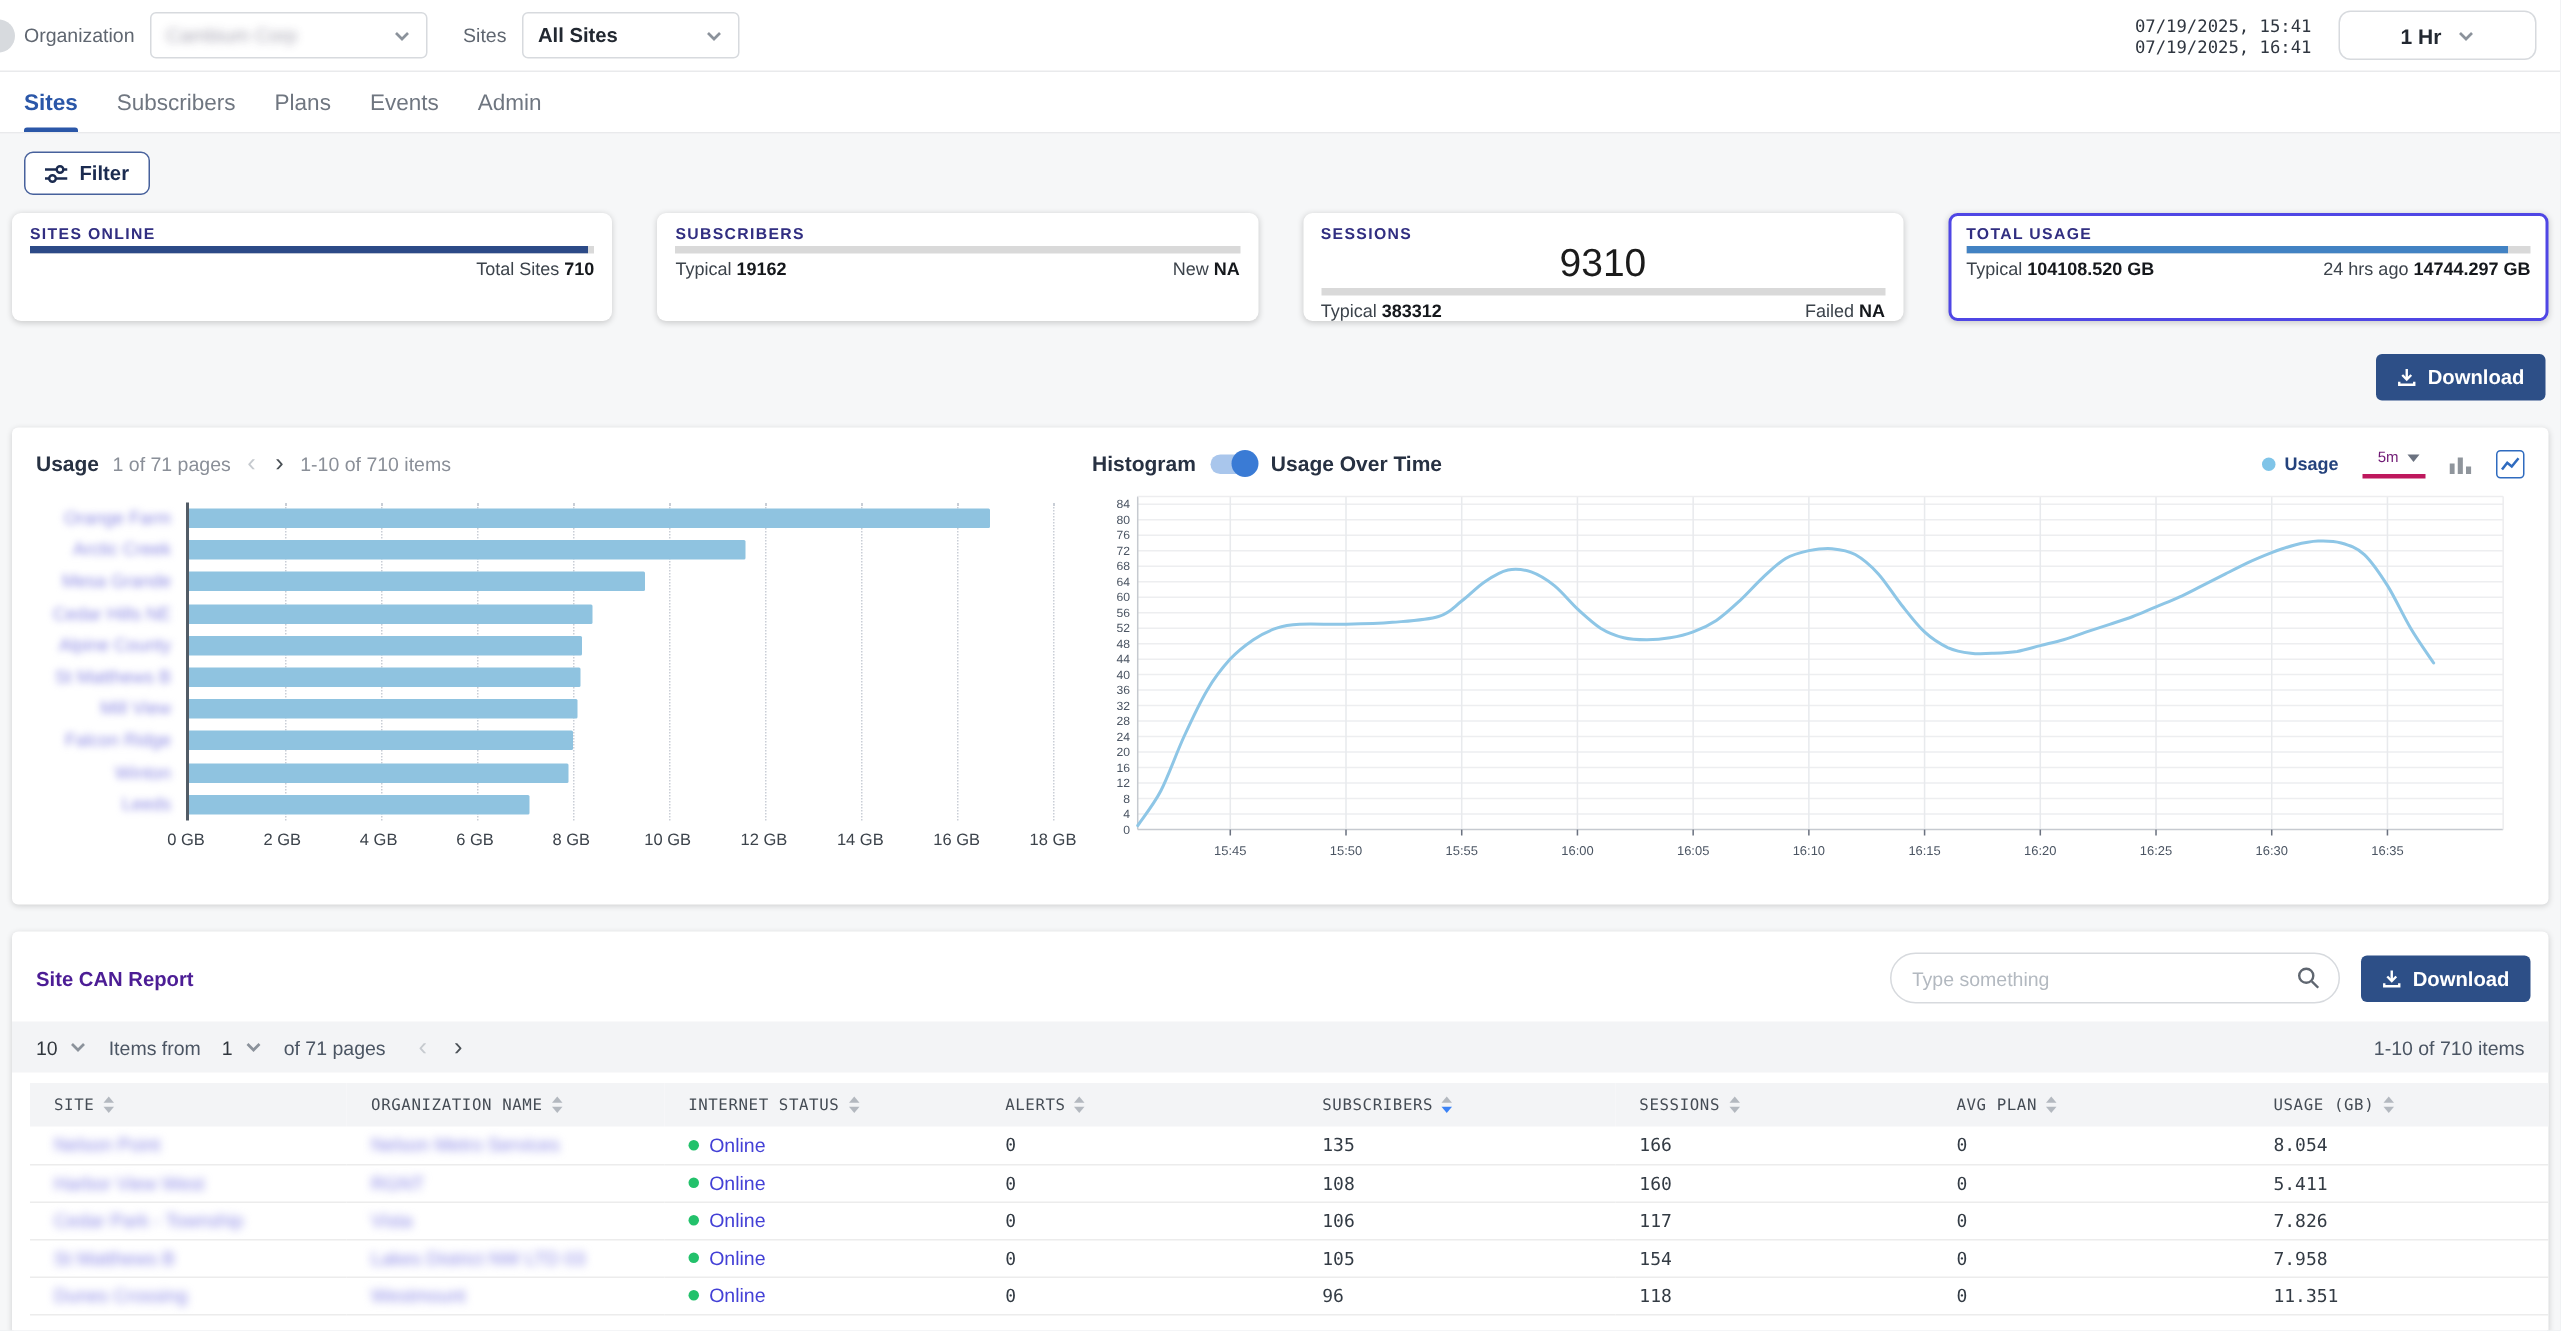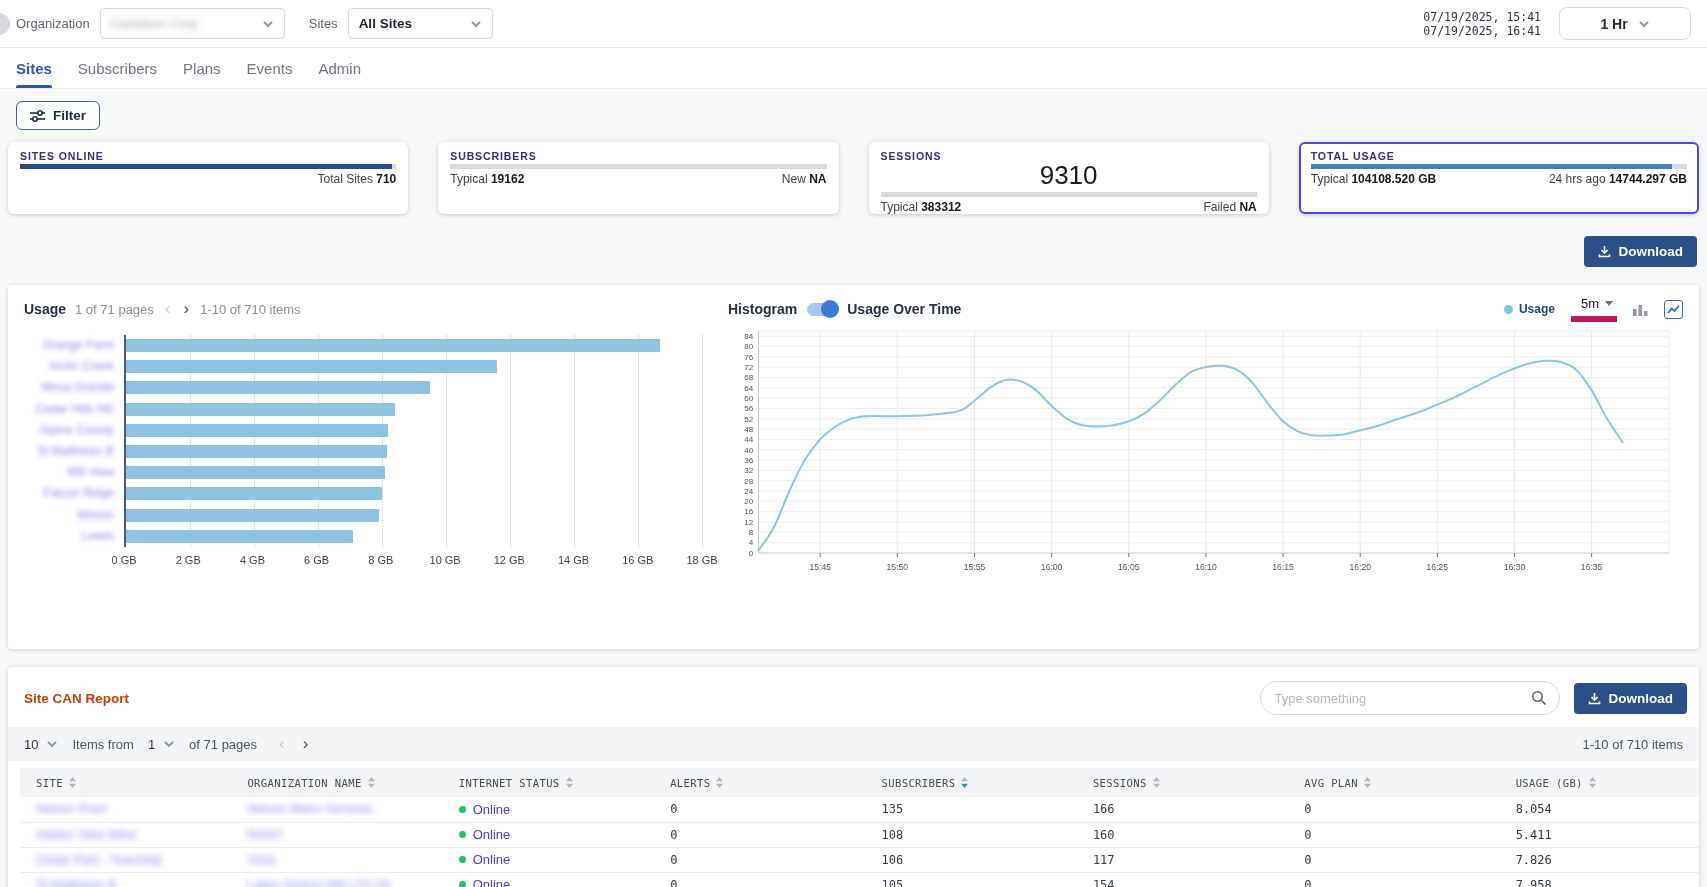--- a/index.html
+++ b/index.html
@@ -43,21 +43,21 @@
   .card-bar span { display:block; height:100%; }
   .card-foot { display:flex; justify-content:space-between; font-size:12px; color:#3c434b; margin-top:3px; }
   .card-foot b { color:#15181c; }
 
   
   .dl-row { display:flex; justify-content:flex-end; padding:22px 10px 0; }
   .dl-btn { display:inline-flex; align-items:center; gap:8px; background:#2d4f87; color:#fff; border:none; border-radius:4px; padding:8px 14px; font-size:13.5px; font-weight:bold; cursor:pointer; font-family:inherit; }
 
   
   .panel { margin:0 8px; background:#fff; border-radius:4px; box-shadow:0 1px 4px rgba(0,0,0,.16); }
-  .main-panel { margin-top:18px; height:364px; display:flex; padding:14px 16px 10px; }
+  .main-panel { margin-top:18px; height:318px; display:flex; padding:14px 16px 10px; }
   .usage-half { flex:0 0 678px; }
   .usage-header { display:flex; align-items:center; gap:9px; height:20px; }
   .hdr-bold { font-size:14px; font-weight:bold; color:#273142; }
   .hdr-muted { font-size:13px; color:#8a8f98; }
   .pg-chev { font-size:17px; line-height:16px; cursor:pointer; padding:0 2px; }
   .pg-chev.dis { color:#c6cacf; }
   .pg-chev.en { color:#4a5056; }
 
   .bar-chart { display:flex; margin-top:16px; height:212px; }
   .bc-labels { width:100px; display:flex; flex-direction:column; justify-content:space-around; }
@@ -70,30 +70,30 @@
   .bc-xaxis { position:relative; margin-left:100px; height:22px; }
   .bc-xt { position:absolute; top:7px; transform:translateX(-50%); font-size:11px; color:#3c434b; white-space:nowrap; }
 
   .hist-half { flex:1; padding-left:26px; min-width:0; }
   .hist-header { display:flex; align-items:center; gap:10px; height:20px; }
   .toggle { width:30px; height:13px; border-radius:7px; background:#a9c6ec; position:relative; display:inline-block; cursor:pointer; }
   .toggle .knob { position:absolute; right:-2px; top:-2.5px; width:18px; height:18px; border-radius:50%; background:#3a7bd5; }
   .hh-right { margin-left:auto; display:flex; align-items:center; gap:16px; }
   .legend-dot { width:9px; height:9px; border-radius:50%; background:#7fc4e8; display:inline-block; }
   .legend-label { font-size:12px; font-weight:bold; color:#24427c; margin-left:-10px; }
-  .interval-dd { display:inline-flex; align-items:center; gap:6px; border-bottom:6px solid #be185d; padding:0 4px 5px 10px; font-size:13px; color:#0f172a; cursor:pointer; }
+  .interval-dd { display:inline-flex; align-items:center; gap:6px; border-bottom:3px solid #be185d; padding:0 4px 5px 10px; font-size:10px; color:#701a75; cursor:pointer; }
   .caret { width:0; height:0; border-left:4px solid transparent; border-right:4px solid transparent; border-top:5px solid #6b7280; display:inline-block; }
   .icon-btn { cursor:pointer; display:inline-flex; align-items:center; }
   .line-icon-box { width:19px; height:19px; border:1.5px solid #2f6bbf; border-radius:3px; display:inline-flex; align-items:center; justify-content:center; cursor:pointer; }
   #line-chart { width:100%; height:252px; margin-top:6px; display:block; }
 
   
   .report-panel { margin-top:18px; height:270px; overflow:hidden; }
   .report-header { display:flex; align-items:center; padding:14px 12px 12px 16px; }
-  .report-title { font-size:13.5px; font-weight:bold; color:#c2410c; }
+  .report-title { font-size:13.5px; font-weight:bold; color:#4c1d95; }
   .search-box { margin-left:auto; position:relative; width:300px; }
   .search-box input { width:100%; height:34px; border:1px solid #d7dade; border-radius:17px; padding:0 38px 0 14px; font-size:13px; color:#30363d; outline:none; font-family:inherit; }
   .search-box input::placeholder { color:#b3b9c0; }
   .search-box svg { position:absolute; right:13px; top:9px; }
   .report-header .dl-btn { margin-left:14px; }
 
   .pg-bar { background:#f3f4f6; height:34px; display:flex; align-items:center; gap:14px; padding:0 16px; font-size:13px; color:#4b5563; }
   .pg-select { display:inline-flex; align-items:center; gap:8px; cursor:pointer; color:#30363d; }
   .pg-right { margin-left:auto; color:#4b5563; }
 

